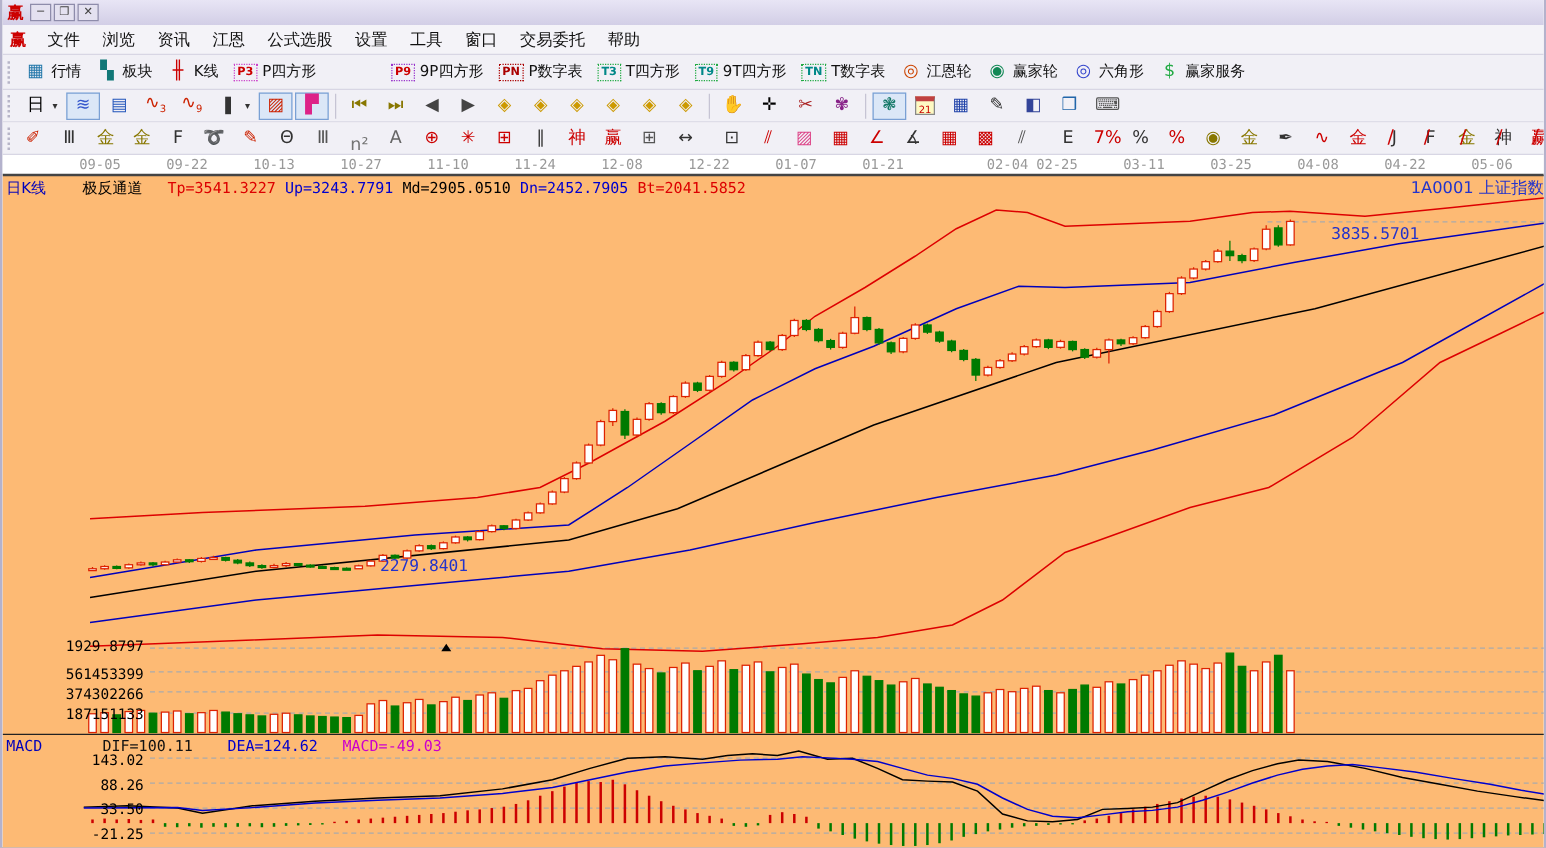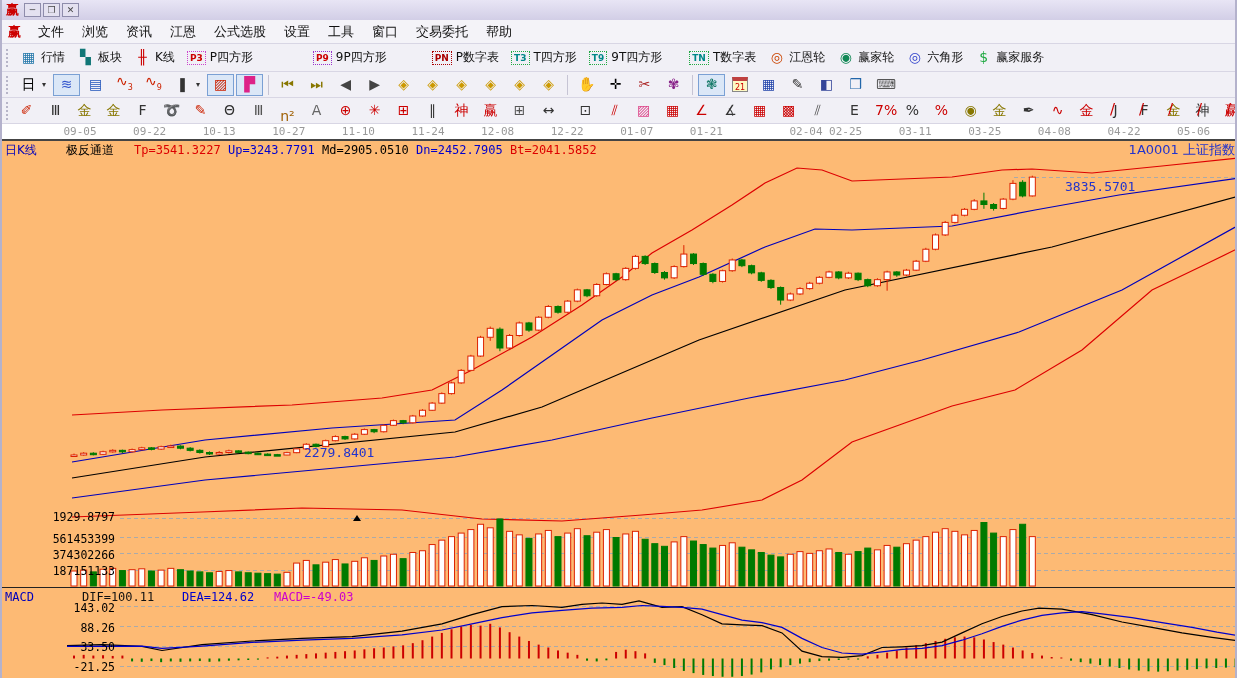--- a/index.html
+++ b/index.html
@@ -74,33 +74,33 @@
       </span>
       <span class="tbtn">
         <span class="badge" style="color: rgb(204, 0, 0); border-color: rgb(204, 68, 204);">P3</span>
         <span>P四方形</span>
       </span>
       <span class="tbtn">
         <span class="badge" style="color: rgb(204, 0, 0); border-color: rgb(153, 51, 204); margin-left: 48px;">P9</span>
         <span>9P四方形</span>
       </span>
       <span class="tbtn">
-        <span class="badge" style="color: rgb(170, 0, 0); border-color: rgb(170, 0, 0); margin-left: 33px;">PN</span>
+        <span class="badge" style="color: rgb(170, 0, 0); border-color: rgb(170, 0, 0);">PN</span>
         <span>P数字表</span>
       </span>
       <span class="tbtn">
         <span class="badge" style="color: rgb(0, 136, 136); border-color: rgb(34, 170, 68);">T3</span>
         <span>T四方形</span>
       </span>
       <span class="tbtn">
         <span class="badge" style="color: rgb(0, 136, 136); border-color: rgb(34, 170, 68);">T9</span>
         <span>9T四方形</span>
       </span>
       <span class="tbtn">
-        <span class="badge" style="color: rgb(0, 136, 136); border-color: rgb(34, 170, 68); margin-left: 15px;">TN</span>
+        <span class="badge" style="color: rgb(0, 136, 136); border-color: rgb(34, 170, 68);">TN</span>
         <span>T数字表</span>
       </span>
       <span class="tbtn">
         <span class="ico" style="color: rgb(204, 68, 0);">◎</span>
         <span>江恩轮</span>
       </span>
       <span class="tbtn">
         <span class="ico" style="color: rgb(17, 136, 85);">◉</span>
         <span>赢家轮</span>
       </span>
@@ -231,21 +231,21 @@
       <span class="tbtn">
         <span class="ico" style="color: rgb(204, 34, 0);">✎</span>
       </span>
       <span class="tbtn">
         <span class="ico" style="color: rgb(51, 51, 51);">Θ</span>
       </span>
       <span class="tbtn">
         <span class="ico" style="color: rgb(85, 85, 85);">Ⅲ</span>
       </span>
       <span class="tbtn">
-        <span class="ico" style="color: #a16207; margin-top: 12px;">n²</span>
+        <span class="ico" style="color: #737373; margin-top: 12px;">n²</span>
       </span>
       <span class="tbtn">
         <span class="ico" style="color: rgb(102, 102, 102);">A</span>
       </span>
       <span class="tbtn">
         <span class="ico" style="color: rgb(204, 0, 0);">⊕</span>
       </span>
       <span class="tbtn">
         <span class="ico" style="color: rgb(204, 0, 0);">✳</span>
       </span>

